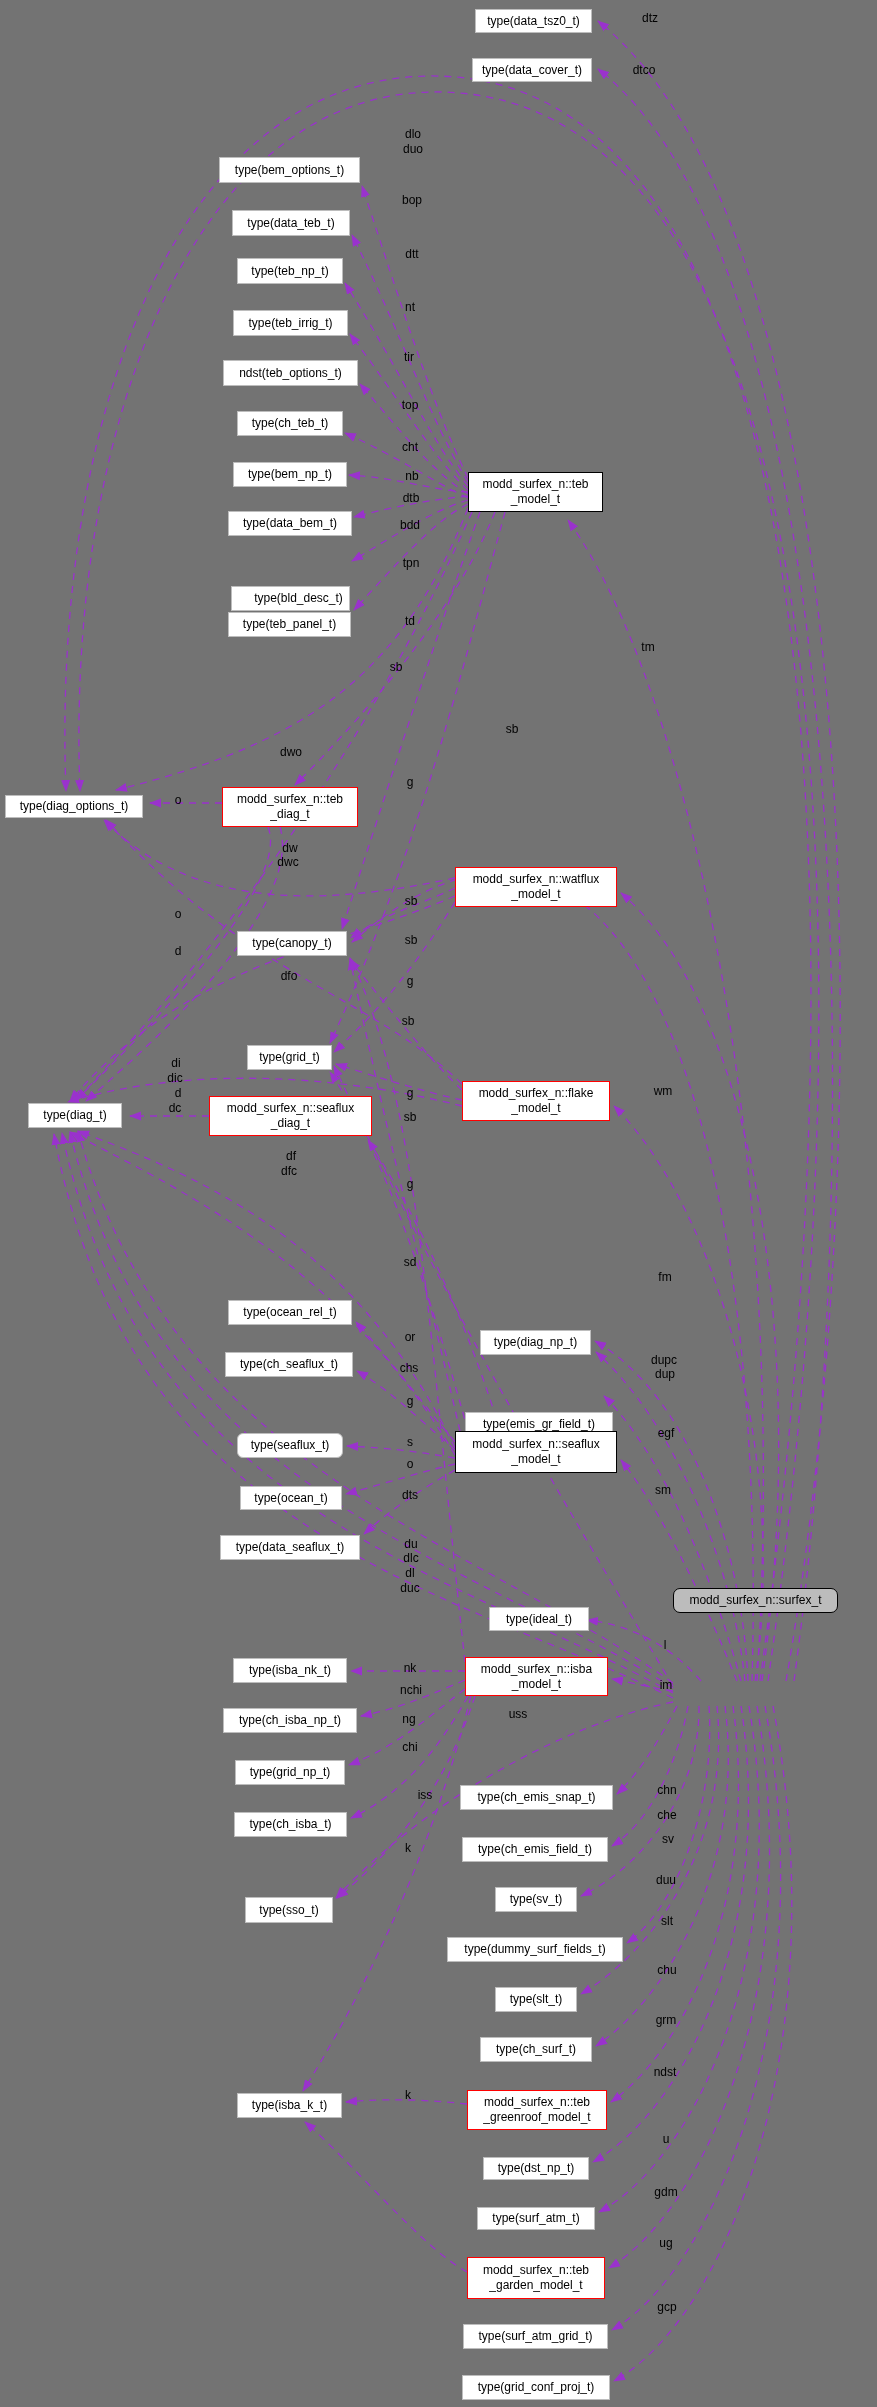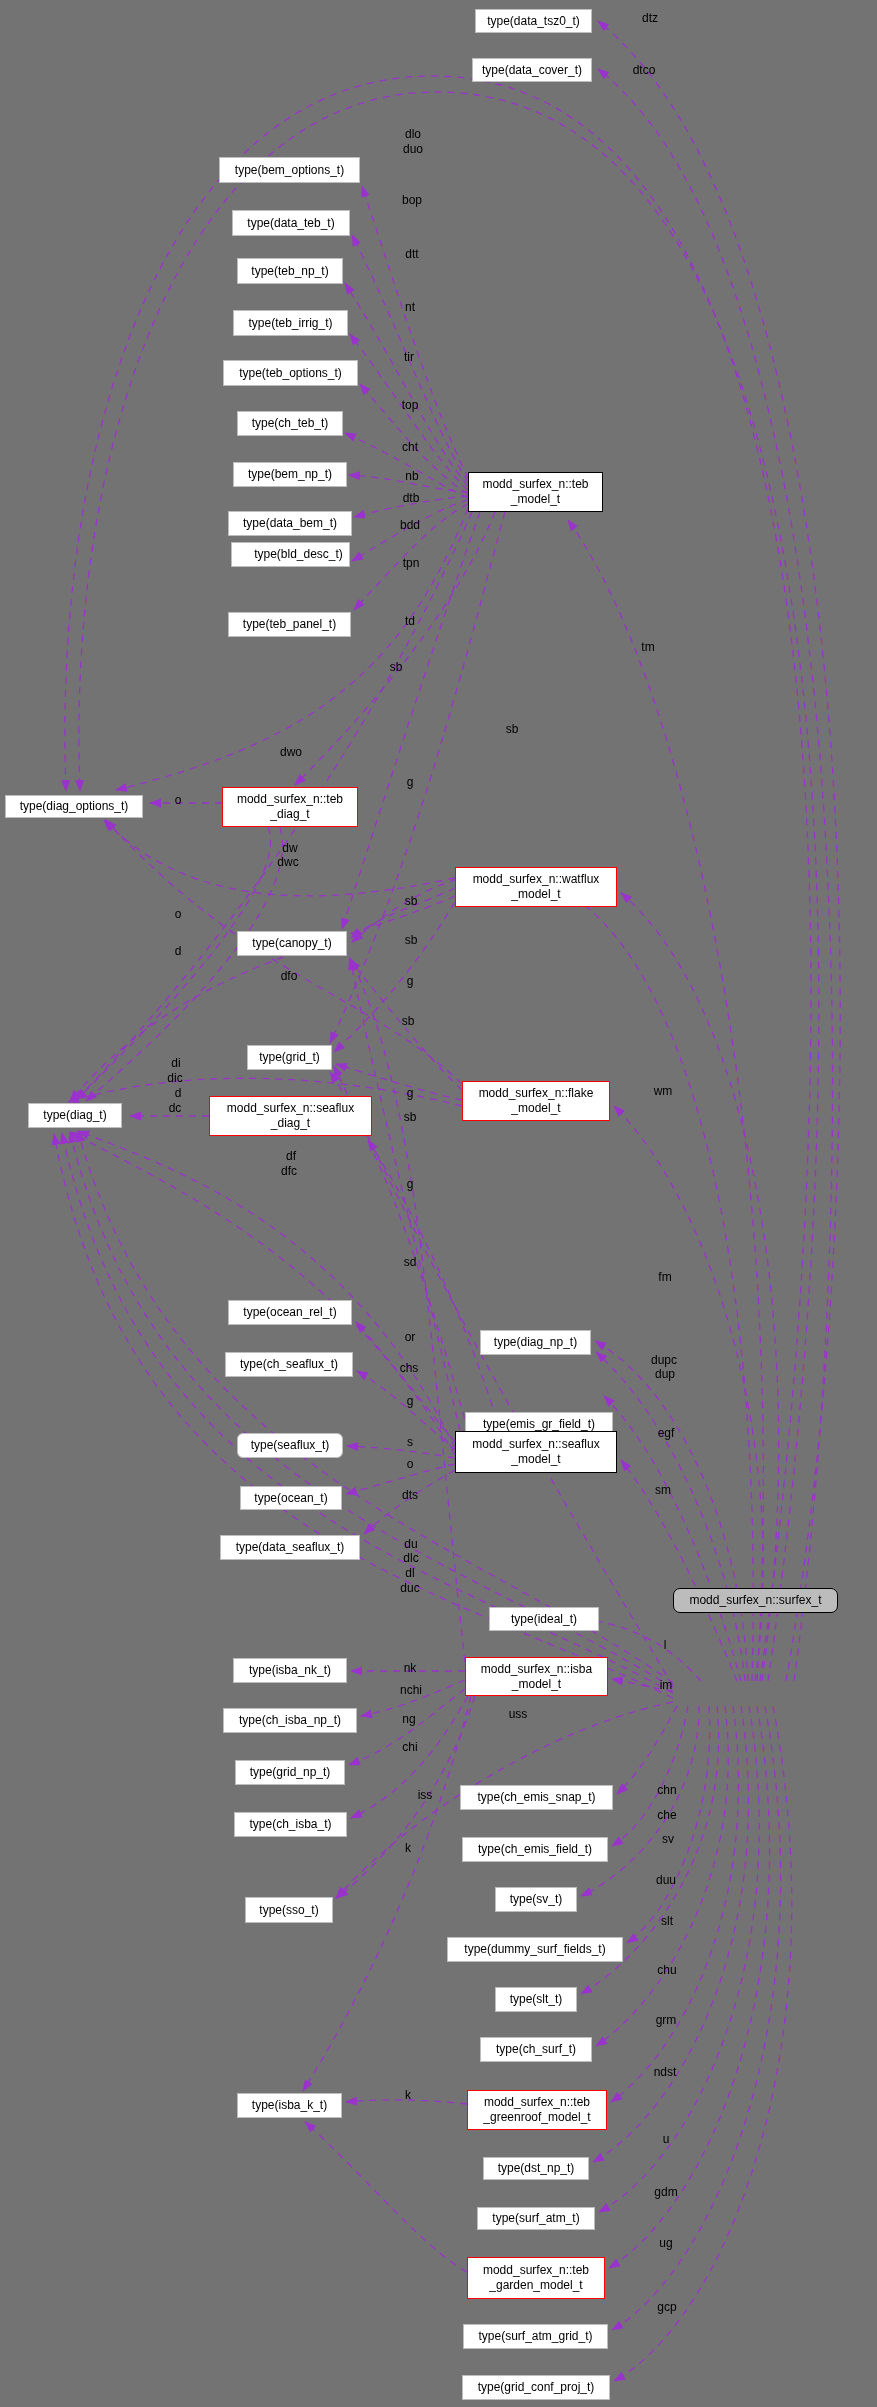--- a/index.html
+++ b/index.html
@@ -107,25 +107,25 @@
         <path d="M467,2272 C420,2246 360,2170 305,2122" fill="none" stroke="#9a32cd" stroke-width="1.3" stroke-dasharray="7,6" marker-end="url(#arr)"></path>
       </g>
   </svg>
   <div id="node-layer">
       <div class="node plain" style="left: 475px; top: 9px; width: 117px; height: 24px;">type(data_tsz0_t)</div>
       <div class="node plain" style="left: 472px; top: 58px; width: 120px; height: 24px;">type(data_cover_t)</div>
       <div class="node plain" style="left: 219px; top: 157px; width: 141px; height: 26px;">type(bem_options_t)</div>
       <div class="node plain" style="left: 232px; top: 210px; width: 118px; height: 26px;">type(data_teb_t)</div>
       <div class="node plain" style="left: 237px; top: 258px; width: 106px; height: 26px;">type(teb_np_t)</div>
       <div class="node plain" style="left: 233px; top: 310px; width: 115px; height: 26px;">type(teb_irrig_t)</div>
-      <div class="node plain" style="left: 223px; top: 360px; width: 135px; height: 26px;">type(teb_options_t)</div>
+      <div class="node plain" style="left: 223px; top: 360px; width: 135px; height: 26px;">ndst(teb_options_t)</div>
       <div class="node plain" style="left: 237px; top: 411px; width: 106px; height: 25px;">type(ch_teb_t)</div>
       <div class="node plain" style="left: 233px; top: 462px; width: 114px; height: 25px; text-align: center;">type(bem_np_t)</div>
       <div class="node plain" style="left: 228px; top: 511px; width: 124px; height: 25px;">type(data_bem_t)</div>
-      <div class="node plain" style="left: 231px; top: 542px; width: 119px; height: 25px; padding-left: 16px;">type(bld_desc_t)</div>
+      <div class="node plain" style="left: 231px; top: 586px; width: 119px; height: 25px; padding-left: 16px;">type(bld_desc_t)</div>
       <div class="node plain" style="left: 228px; top: 612px; width: 123px; height: 25px;">type(teb_panel_t)</div>
       <div class="node model" style="left: 468px; top: 472px; width: 135px; height: 40px;">modd_surfex_n::teb
 _model_t</div>
       <div class="node plain" style="left: 5px; top: 795px; width: 138px; height: 23px;">type(diag_options_t)</div>
       <div class="node red" style="left: 222px; top: 787px; width: 136px; height: 40px;">modd_surfex_n::teb
 _diag_t</div>
       <div class="node red" style="left: 455px; top: 867px; width: 162px; height: 40px;">modd_surfex_n::watflux
 _model_t</div>
       <div class="node plain" style="left: 237px; top: 931px; width: 110px; height: 25px;">type(canopy_t)</div>
       <div class="node plain" style="left: 247px; top: 1045px; width: 85px; height: 25px;">type(grid_t)</div>
@@ -136,21 +136,21 @@
 _model_t</div>
       <div class="node plain" style="left: 228px; top: 1300px; width: 124px; height: 25px;">type(ocean_rel_t)</div>
       <div class="node plain" style="left: 225px; top: 1352px; width: 128px; height: 25px;">type(ch_seaflux_t)</div>
       <div class="node plain" style="left: 480px; top: 1330px; width: 111px; height: 25px;">type(diag_np_t)</div>
       <div class="node plain" style="left: 465px; top: 1380px; width: 148px; height: 25px; margin-top: 32px;">type(emis_gr_field_t)</div>
       <div class="node plain" style="left: 237px; top: 1433px; width: 106px; height: 25px; border-radius: 6px;">type(seaflux_t)</div>
       <div class="node model" style="left: 455px; top: 1431px; width: 162px; height: 42px;">modd_surfex_n::seaflux
 _model_t</div>
       <div class="node plain" style="left: 240px; top: 1486px; width: 102px; height: 24px;">type(ocean_t)</div>
       <div class="node plain" style="left: 220px; top: 1535px; width: 140px; height: 25px;">type(data_seaflux_t)</div>
-      <div class="node plain" style="left: 489px; top: 1607px; width: 110px; height: 24px;">type(ideal_t)</div>
+      <div class="node plain" style="left: 489px; top: 1607px; width: 100px; height: 24px;">type(ideal_t)</div>
       <div class="node red" style="left: 465px; top: 1657px; width: 143px; height: 39px;">modd_surfex_n::isba
 _model_t</div>
       <div class="node plain" style="left: 233px; top: 1658px; width: 114px; height: 25px;">type(isba_nk_t)</div>
       <div class="node plain" style="left: 223px; top: 1708px; width: 134px; height: 25px;">type(ch_isba_np_t)</div>
       <div class="node plain" style="left: 235px; top: 1760px; width: 110px; height: 25px;">type(grid_np_t)</div>
       <div class="node plain" style="left: 234px; top: 1812px; width: 113px; height: 25px;">type(ch_isba_t)</div>
       <div class="node plain" style="left: 245px; top: 1897px; width: 88px; height: 26px;">type(sso_t)</div>
       <div class="node plain" style="left: 237px; top: 2093px; width: 105px; height: 25px;">type(isba_k_t)</div>
       <div class="node plain" style="left: 460px; top: 1785px; width: 153px; height: 25px;">type(ch_emis_snap_t)</div>
       <div class="node plain" style="left: 462px; top: 1837px; width: 146px; height: 25px;">type(ch_emis_field_t)</div>

